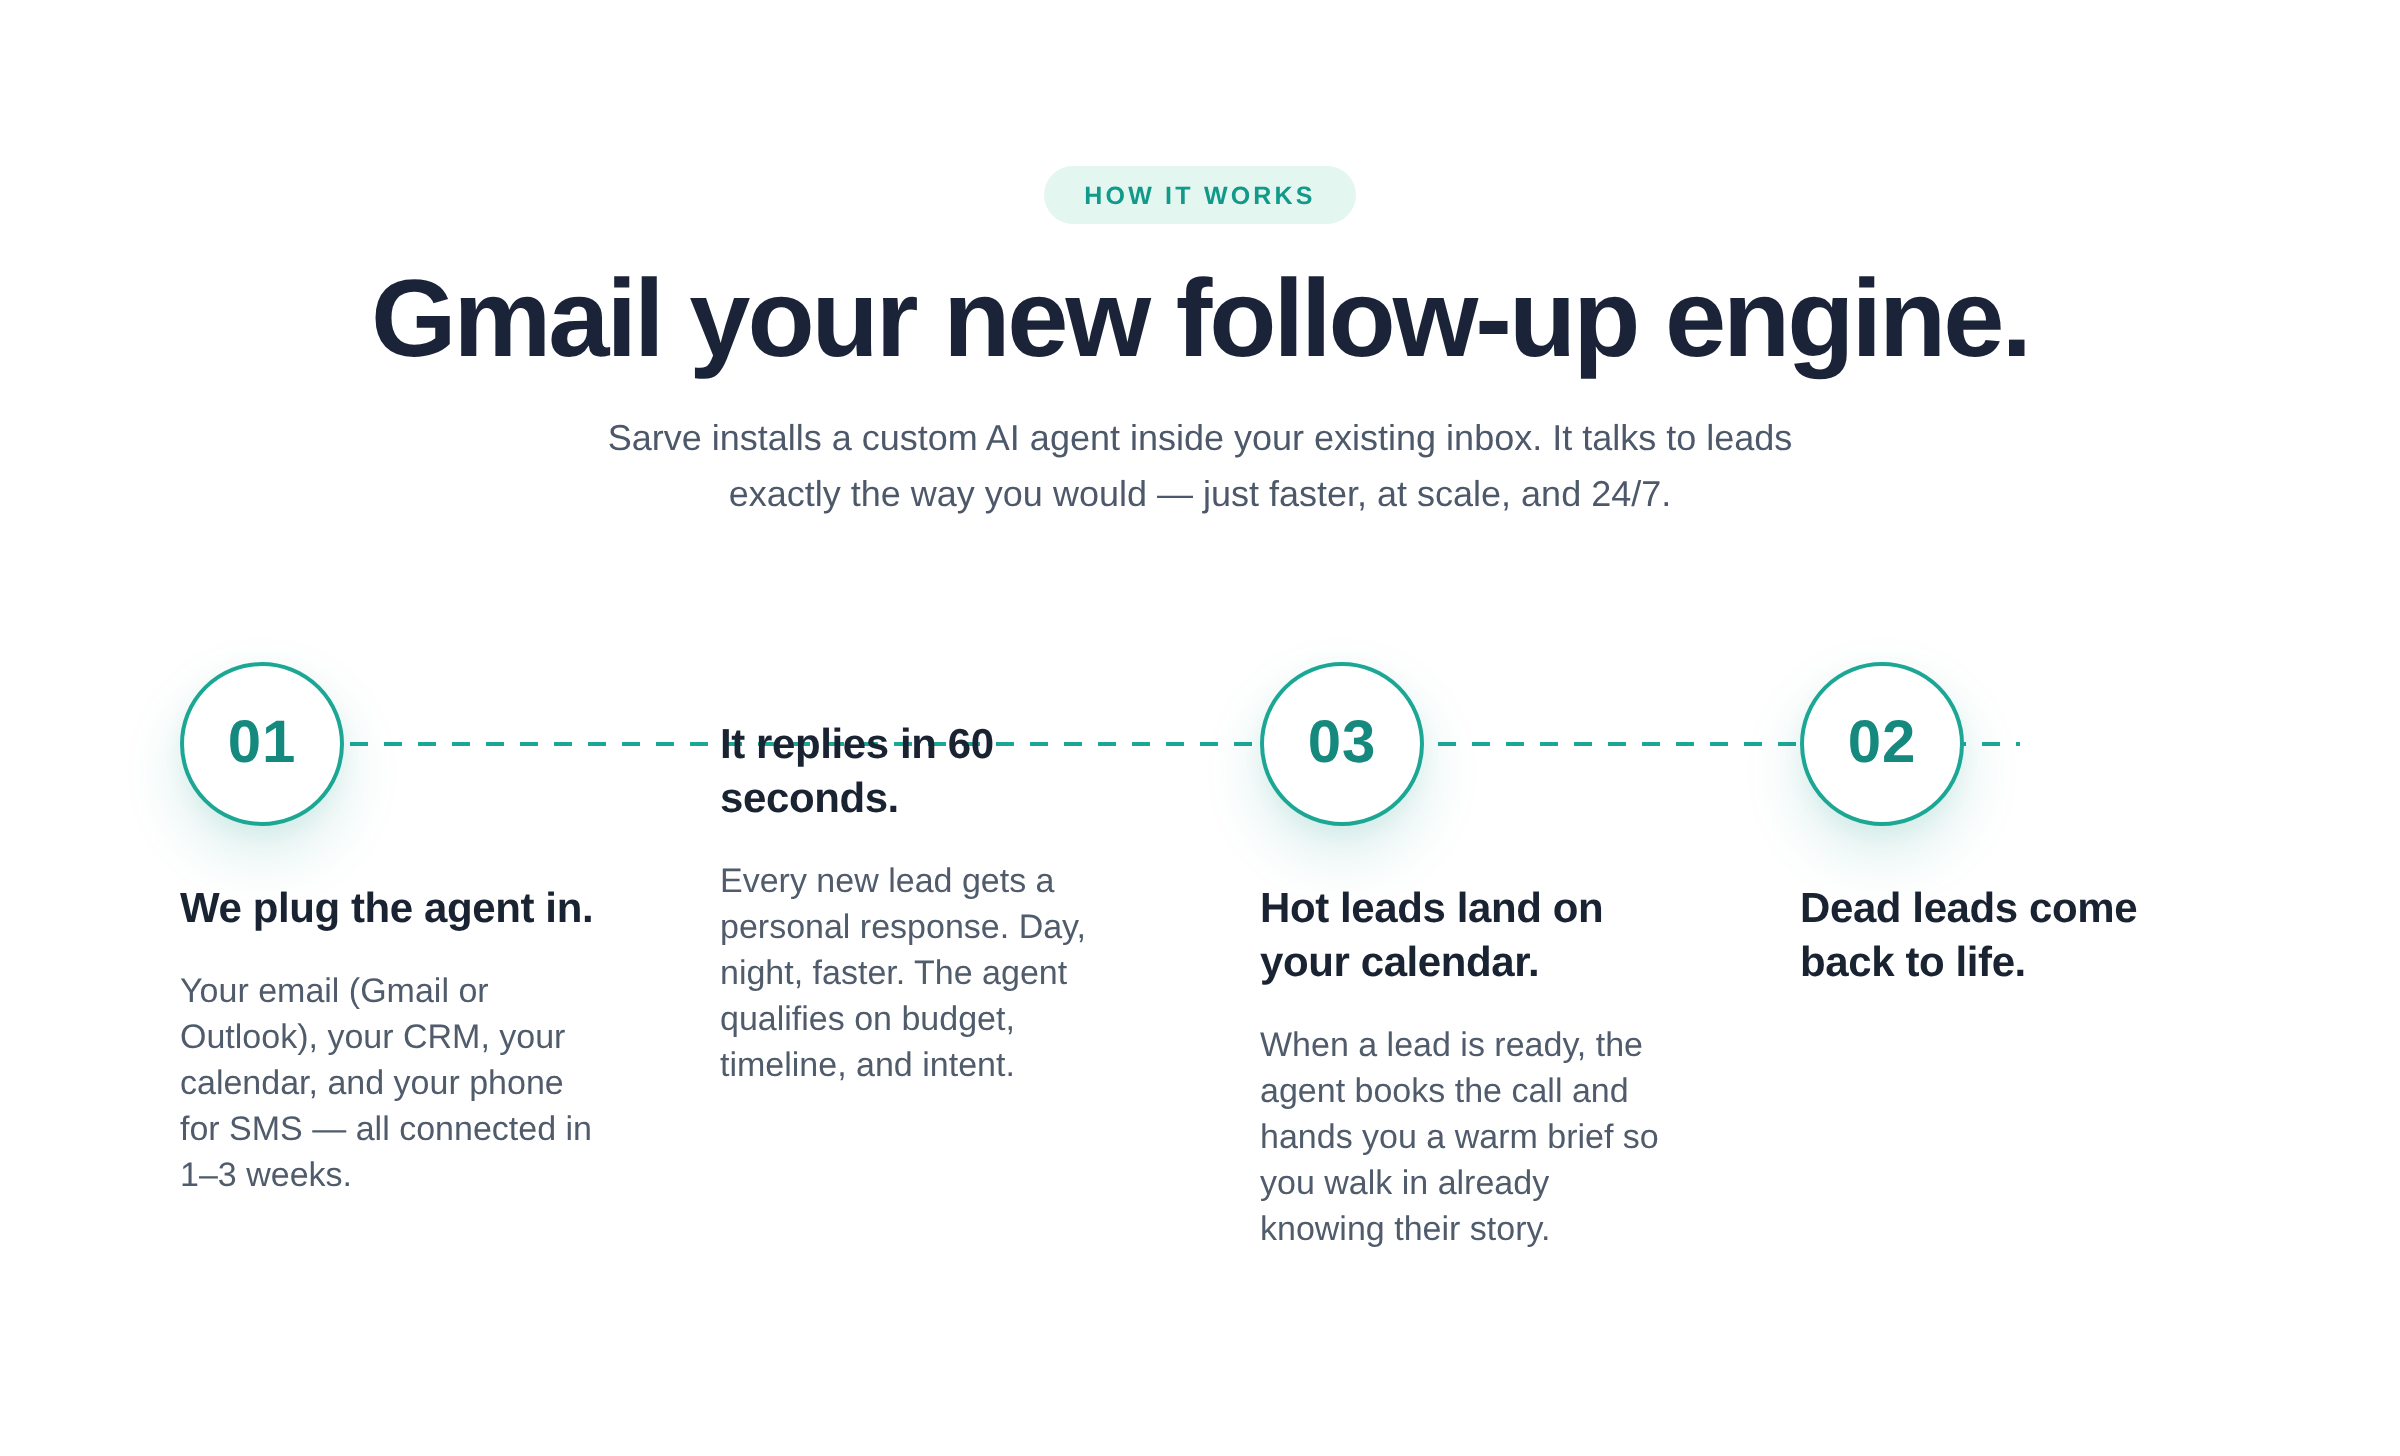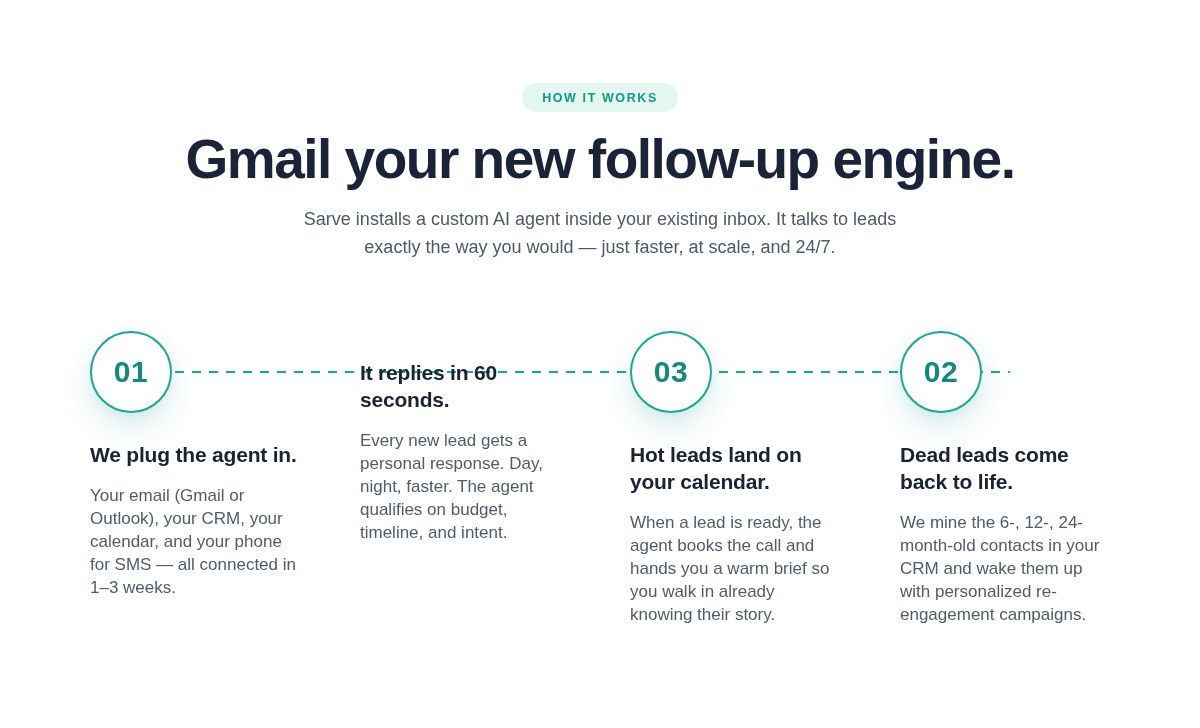--- a/index.html
+++ b/index.html
@@ -132,17 +132,16 @@
       </div>
       <h3>Hot leads land on your calendar.</h3>
       <p>When a lead is ready, the agent books the call and hands you a warm brief so you walk in already knowing their story.</p>
     </div>
 
     <div class="step">
       <div class="circle">
         <span>02</span>
       </div>
       <h3>Dead leads come back to life.</h3>
-      <p>We mine the 6-, 12-, 24-month-old contacts in your CRM and wake them up with personalized re-engagement campaigns.</p>
     </div>
   </div>
 
 </section>
 
 </body></html>

